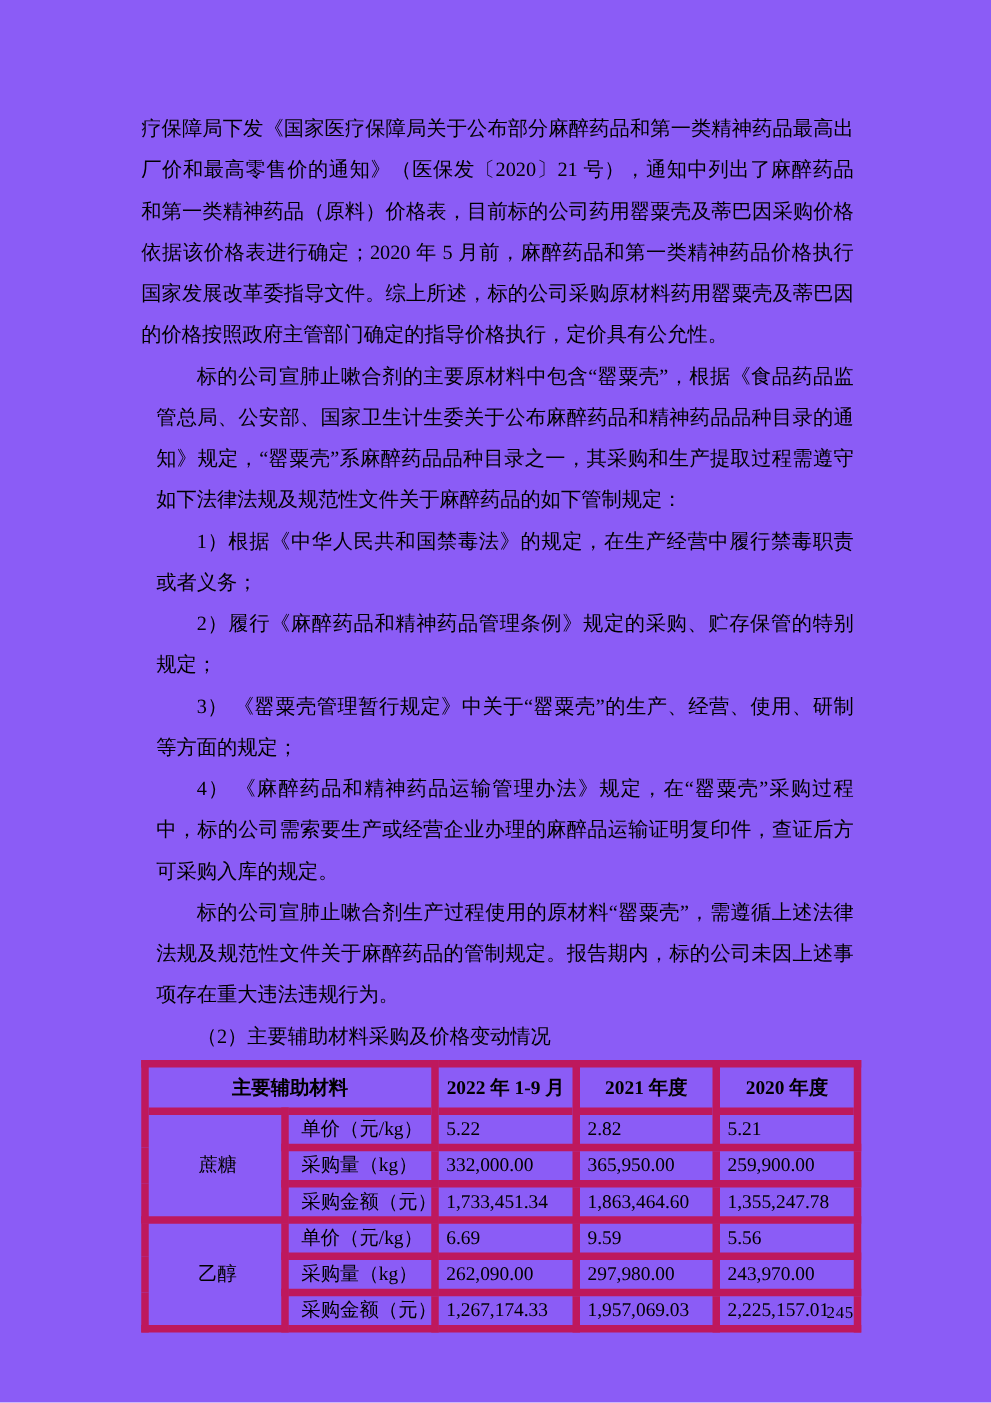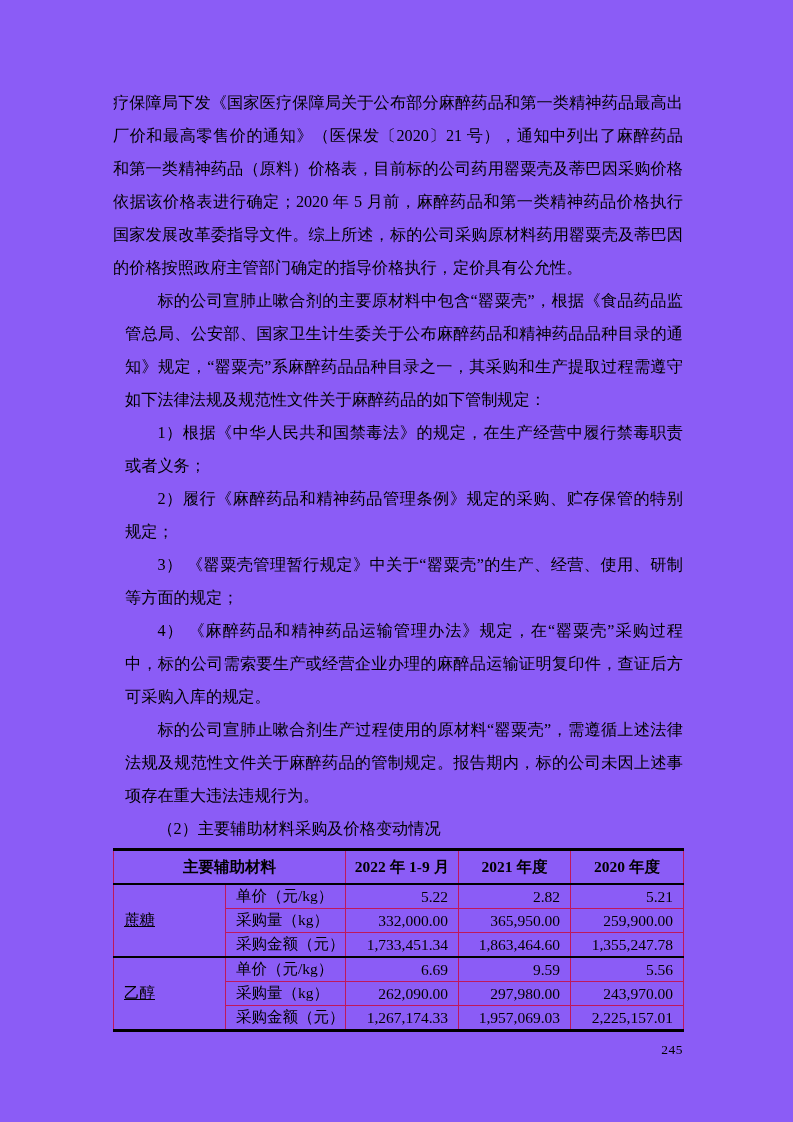--- a/index.html
+++ b/index.html
@@ -13,30 +13,30 @@
     margin:0;font-size:16.2px;line-height:33px;
     text-align:justify;text-justify:inter-ideograph;
     word-break:normal;line-break:strict;
   }
   .para.indent{text-indent:2em;margin-left:12px;}
   table.materials{
     border-collapse:collapse;width:570px;margin-top:2px;table-layout:fixed;
     border-top:3px solid #000;border-bottom:3px solid #000;
   }
   .materials th,.materials td{
-    border:1px solid #be185d;font-size:15.5px;white-space:nowrap;overflow:hidden;
+    border:6px solid #be185d;font-size:15.5px;white-space:nowrap;overflow:hidden;
   }
   .materials th{
     font-weight:bold;text-align:center;height:32px;
     border-bottom:2px solid #000;padding:0 4px;
   }
   .materials td{height:23px;padding:0;}
-  .materials td.material{text-align:left;padding:0 6px 0 10px;vertical-align:middle;text-decoration:underline;}
+  .materials td.material{text-align:center;padding:0 6px 0 10px;vertical-align:middle;}
   .materials td.metric{text-align:left;padding:0 6px 0 10px;}
-  .materials td.value{text-align:right;padding:0 10px 0 6px;}
+  .materials td.value{padding:0 10px 0 6px;}
   .materials tr.group-sep td{border-top:2px solid #000;}
   .page-number{
     position:absolute;right:110px;bottom:64px;
     font-size:13.5px;letter-spacing:0.5px;
   }
 </style>
 </head>
 <body>
 
 <div class="page">

